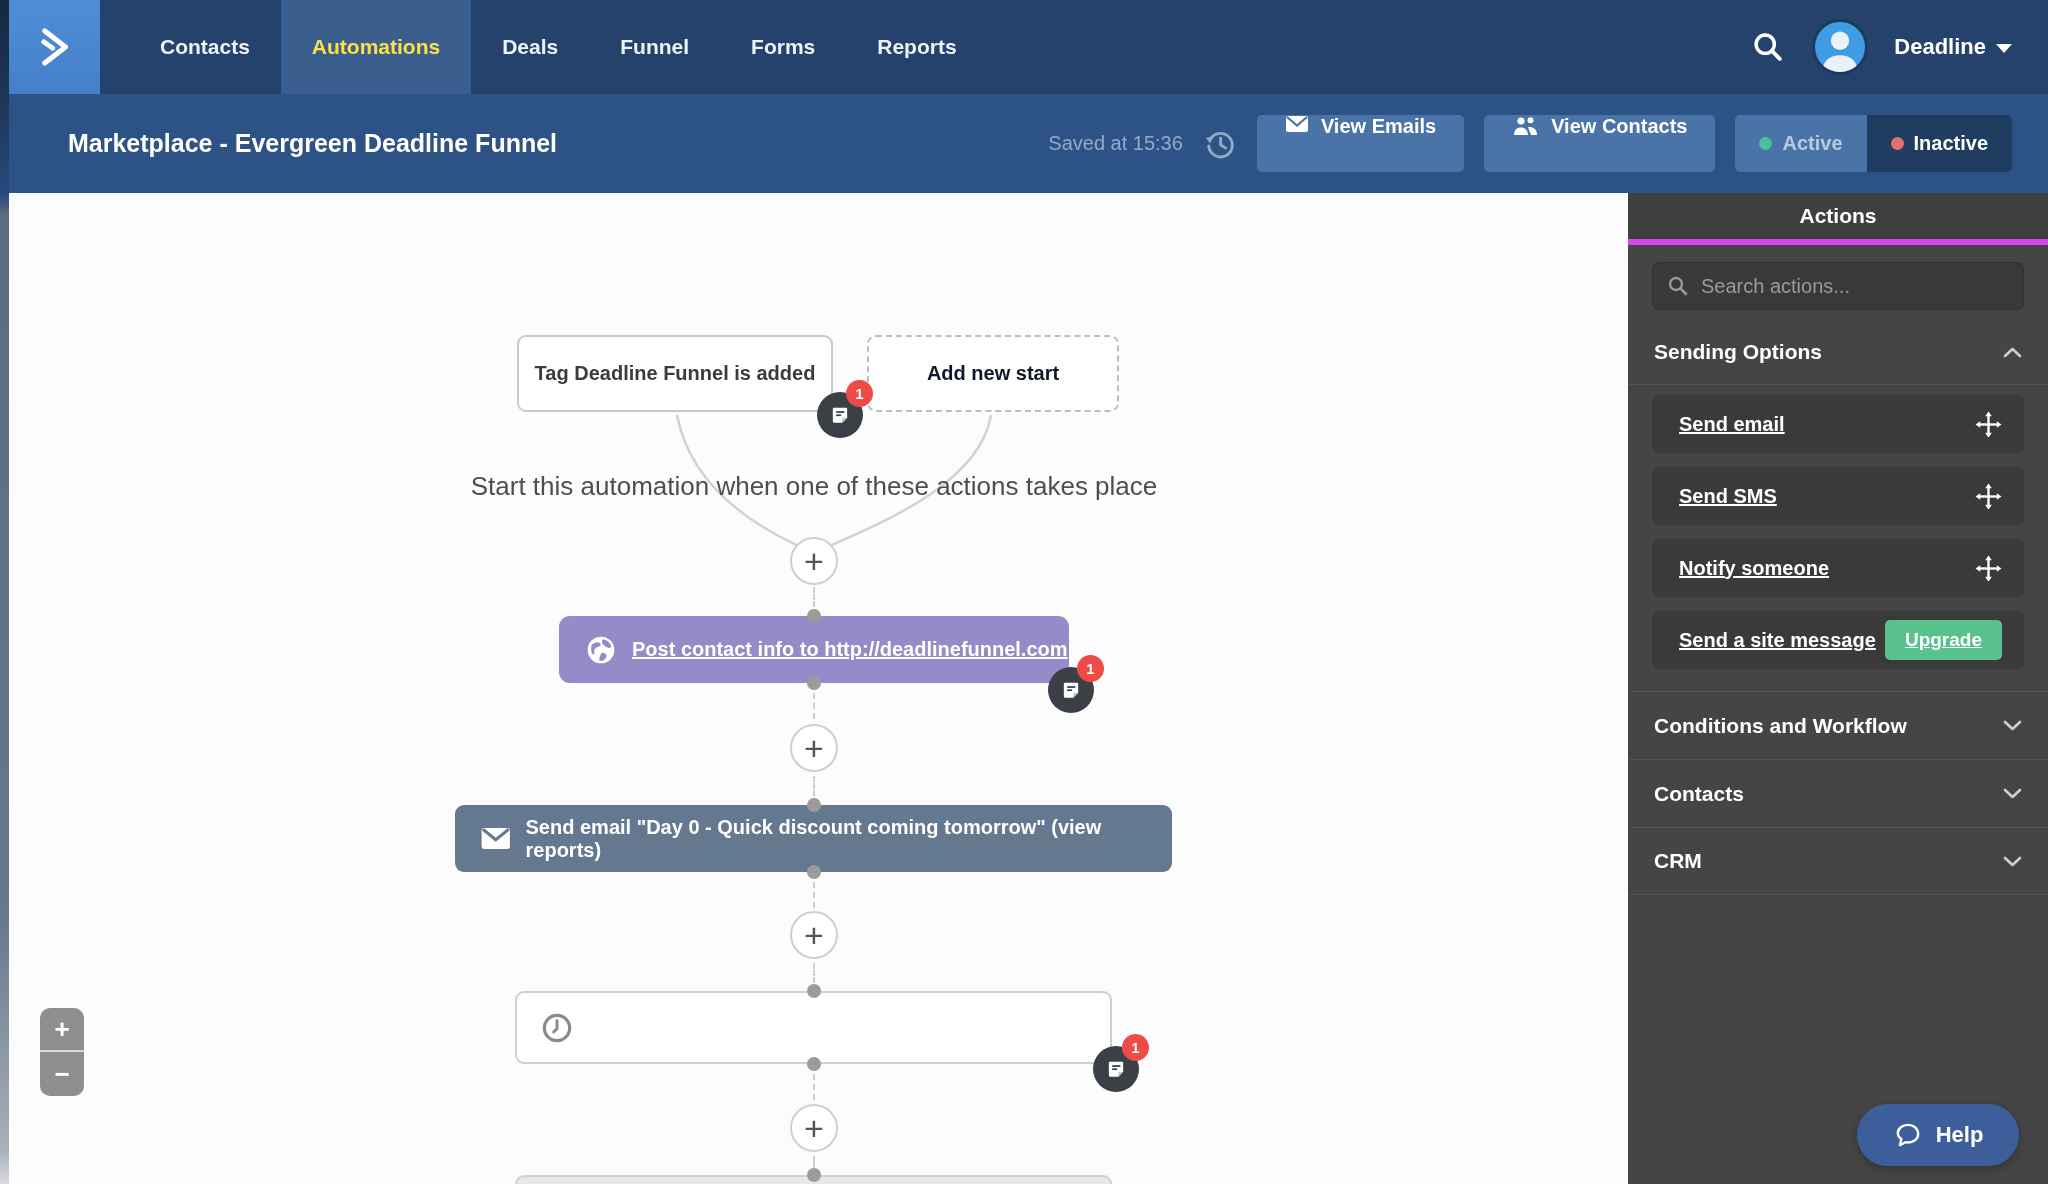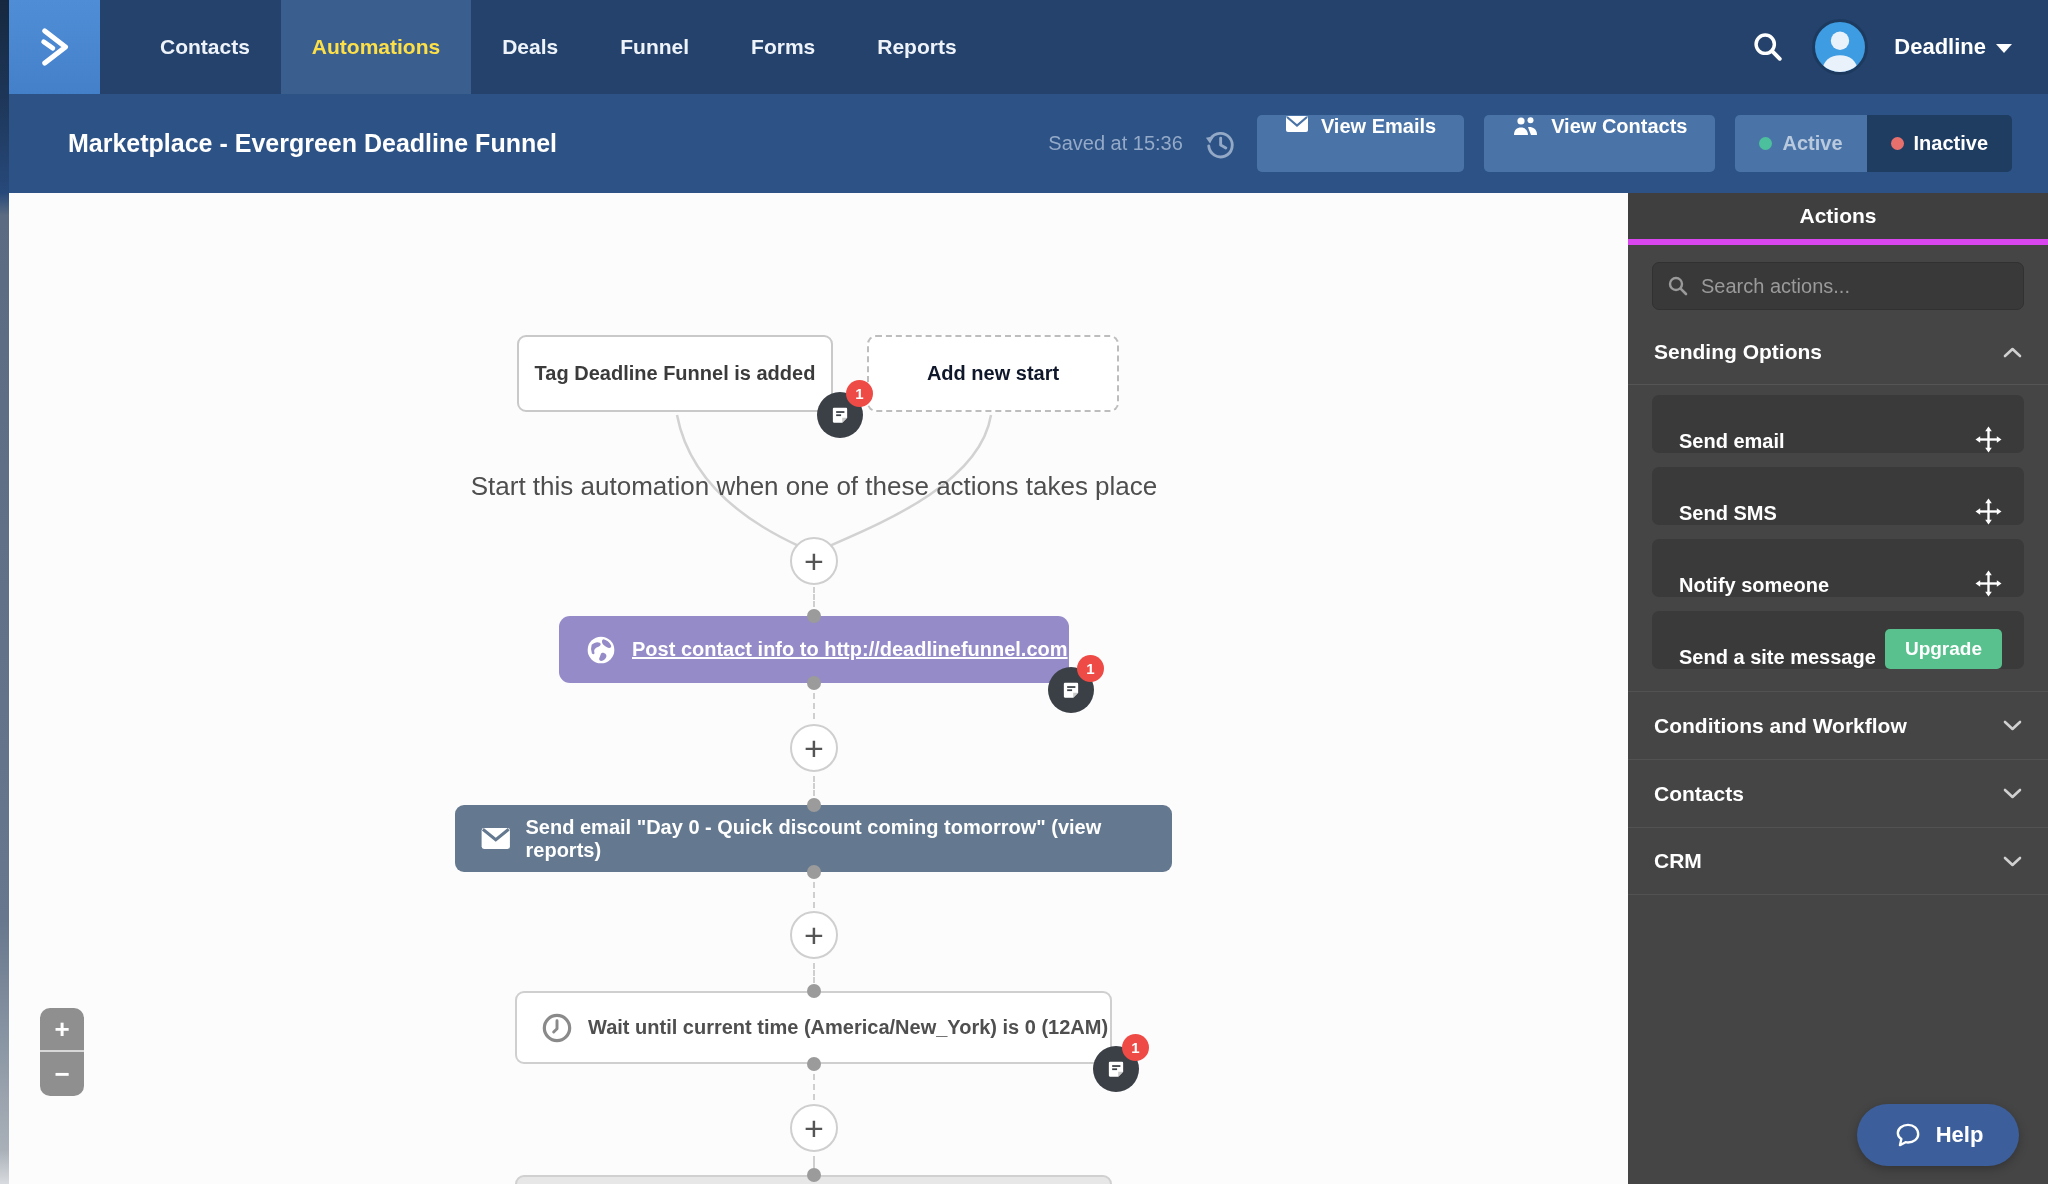--- a/index.html
+++ b/index.html
@@ -62,21 +62,21 @@
   
   .sidebar { position:absolute; left:1628px; top:193px; width:420px; height:991px; background:#454545; z-index:3; }
   .sb-header { height:52px; background:#3f3f3f; border-bottom:6px solid #d946ef; display:flex; align-items:center; justify-content:center; color:#fff; font-size:21px; font-weight:700; }
   .sb-search-wrap { position:relative; margin:17px 24px 10px 24px; }
   .sb-search { width:100%; height:48px; background:#393939; border:1px solid #313131; border-radius:7px; color:#cfcfcf; font-size:20px; padding:0 16px 0 48px; outline:none; font-family:"Liberation Sans",sans-serif; }
   .sb-search::placeholder { color:#9a9a9a; }
   .sb-search-icon { position:absolute; left:14px; top:12px; }
   .sb-section-head { height:64px; display:flex; align-items:center; justify-content:space-between; padding:0 26px; color:#fff; font-size:21px; font-weight:700; cursor:pointer; }
   .sb-divider { border-top:1px solid #555; }
   .sb-items { padding:10px 24px 8px 24px; }
-  .sb-item { height:58px; background:#3a3a3a; border-radius:7px; margin-bottom:14px; display:flex; align-items:flex-end; padding:0 22px 0 27px; color:#fff; font-size:20px; font-weight:700; cursor:grab; }
+  .sb-item { height:58px; background:#3a3a3a; border-radius:7px; margin-bottom:14px; display:flex; align-items:center; padding:0 22px 0 27px; color:#fff; font-size:20px; font-weight:700; cursor:grab;text-decoration:underline; }
   .sb-item .spacer { flex:1; }
   .upgrade-btn { background:#58c18d; color:#fff; font-size:19px; font-weight:700; border-radius:5px; padding:9px 20px; cursor:pointer; }
   .sb-row { height:68px; border-top:1px solid #525252; display:flex; align-items:center; justify-content:space-between; padding:0 26px; color:#fff; font-size:21px; font-weight:700; cursor:pointer; }
   .sb-row-last { border-bottom:1px solid #525252; }
 
   .help-btn { position:absolute; left:1857px; top:1104px; width:162px; height:62px; background:#3c5f9b; border-radius:32px; display:flex; align-items:center; justify-content:center; gap:13px; color:#fff; font-size:22px; font-weight:700; z-index:7; cursor:pointer; box-shadow:0 3px 10px rgba(0,0,0,.25); }
 </style>
 </head>
 <body>
 
@@ -224,21 +224,20 @@
 
   <div class="plus-circle" style="left:790px; top:718px;">+</div>
   <div class="vdash" style="left:813px; top:770px; height:20px;"></div>
   <div class="conn-dot" style="left:807px; top:791px;"></div>
 
   <div class="wait-node" style="left:515px; top:798px; width:597px; height:73px;">
     <svg width="32" height="32" viewBox="0 0 24 24">
       <circle cx="12" cy="12" r="9.5" fill="none" stroke="#8a8a8a" stroke-width="2.4"></circle>
       <polyline points="12,6.5 12,12.5 9.5,15" fill="none" stroke="#8a8a8a" stroke-width="2.2" stroke-linecap="round" stroke-linejoin="round"></polyline>
     </svg>
-    <span>Wait until current time (America/New_York) is 0 (12AM)</span>
   </div>
   <div class="conn-dot" style="left:807px; top:864px;"></div>
 
   <div class="note-badge" style="left:1093px; top:853px;">
     <svg width="22" height="22" viewBox="0 0 20 20">
       <path d="M4.5,3.5 h11 a1,1 0 0 1 1,1 v8 l-4.5,4.5 h-7.5 a1,1 0 0 1 -1,-1 v-11.5 a1,1 0 0 1 1,-1 z" fill="#fff"></path>
       <path d="M12,17 v-4.5 h4.5 z" fill="#c9c9c9"></path>
       <line x1="6.5" y1="7.3" x2="14" y2="7.3" stroke="#3b4046" stroke-width="1.6"></line>
       <line x1="6.5" y1="10.2" x2="11" y2="10.2" stroke="#3b4046" stroke-width="1.6"></line>
     </svg>

